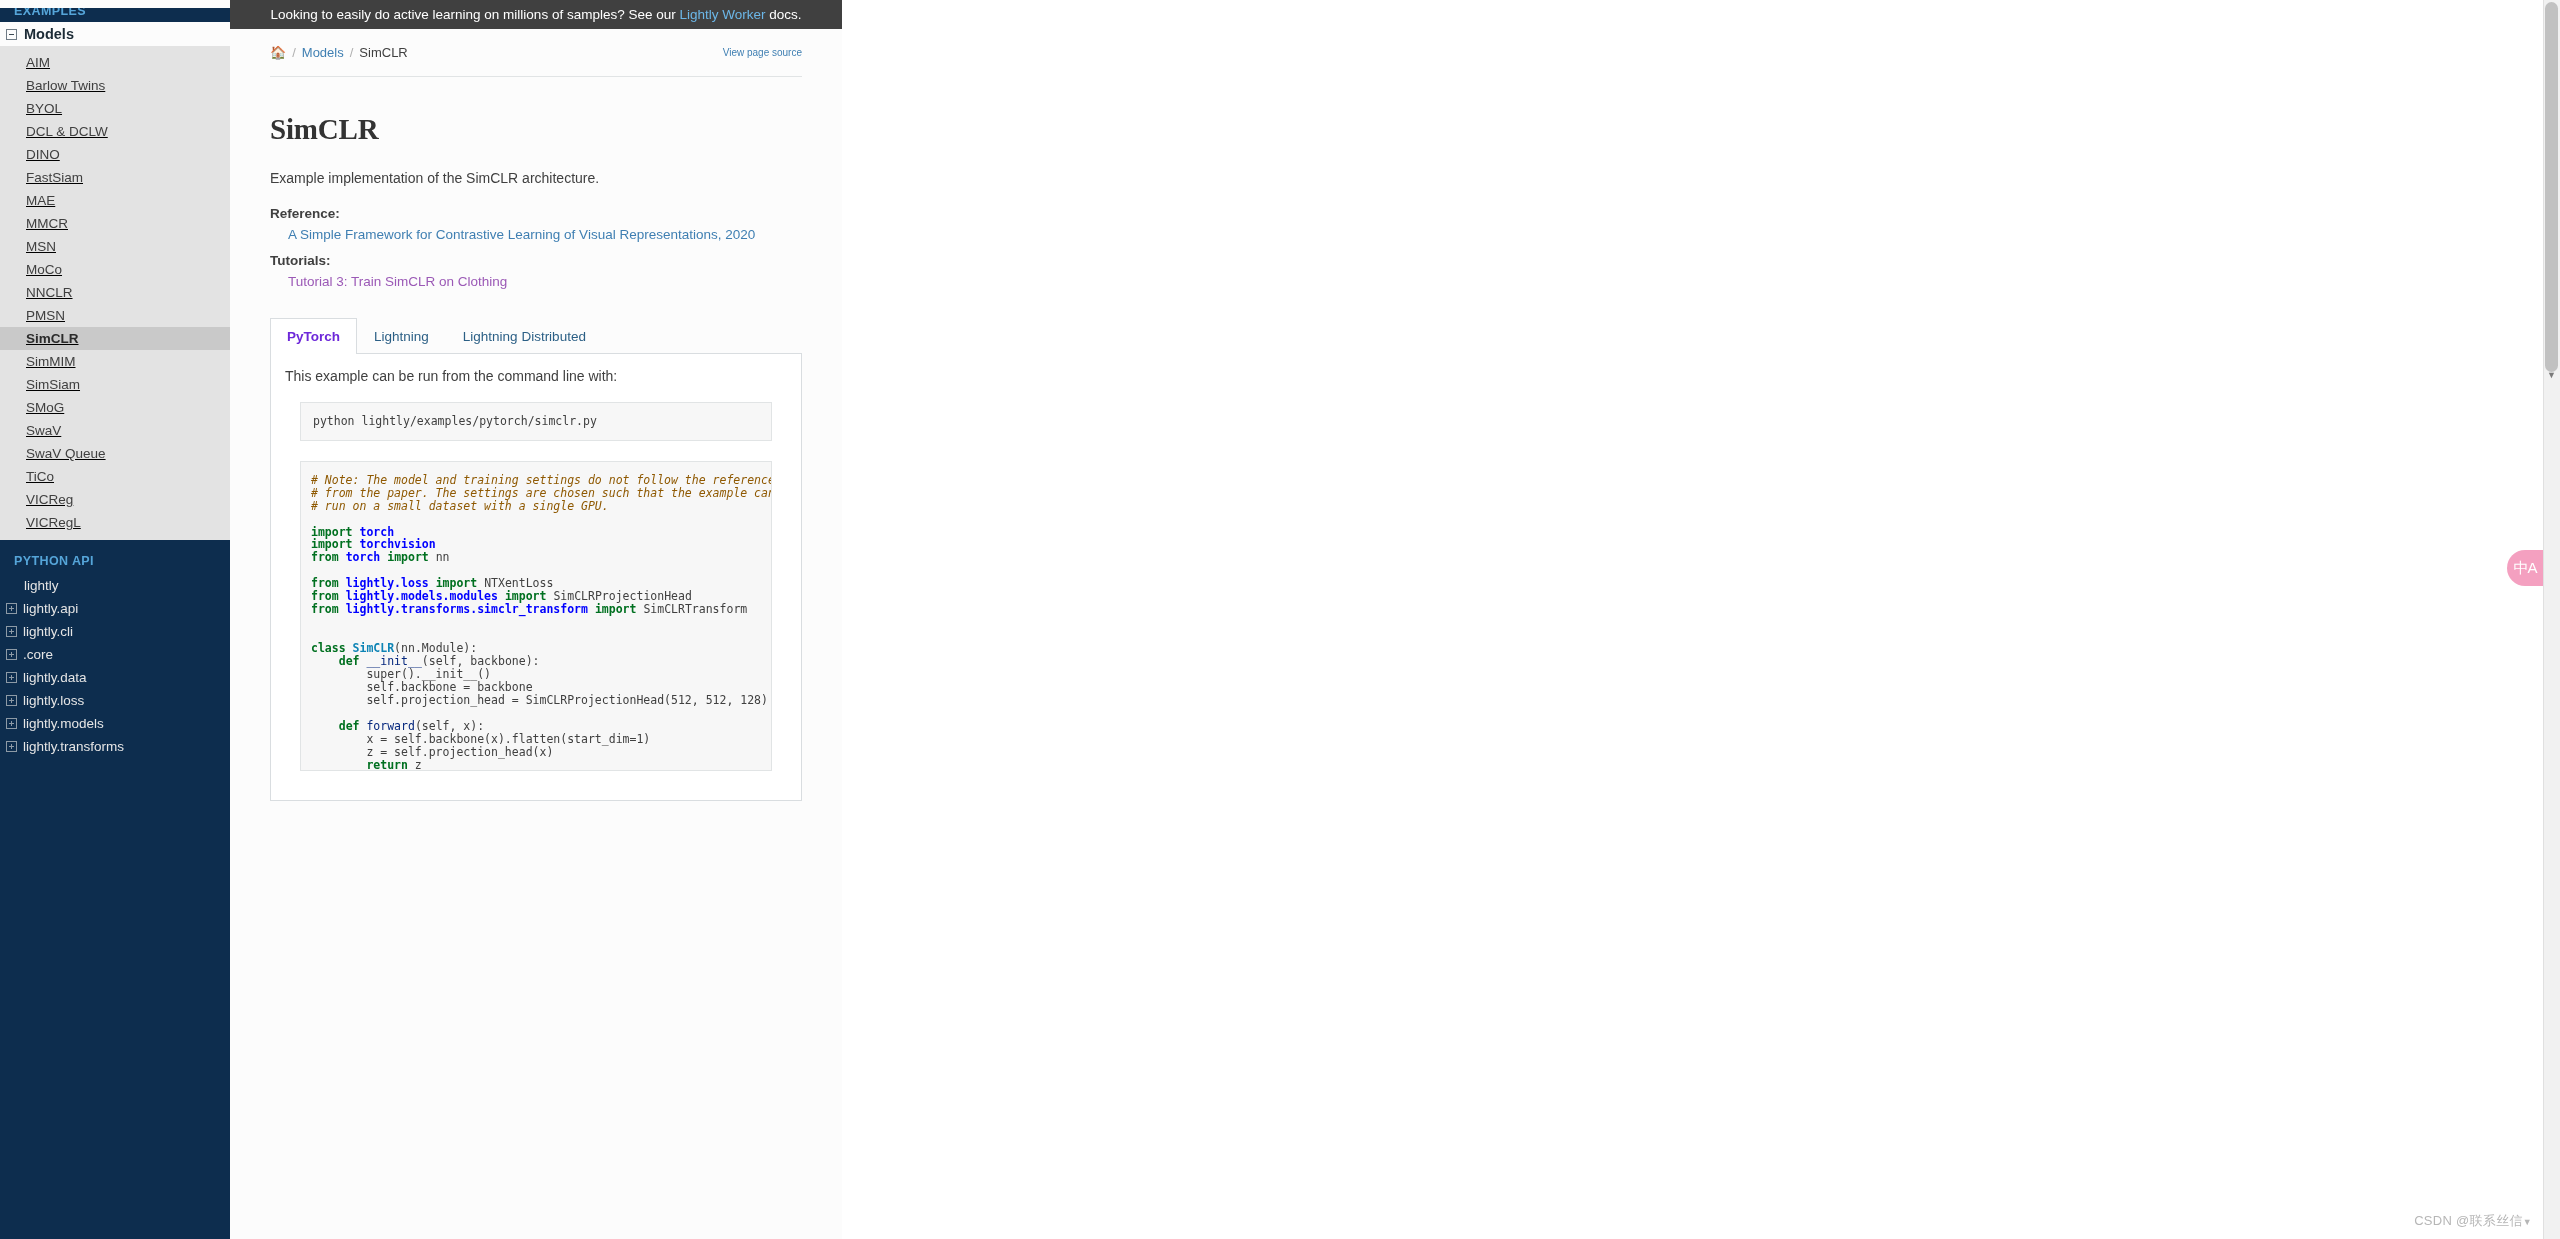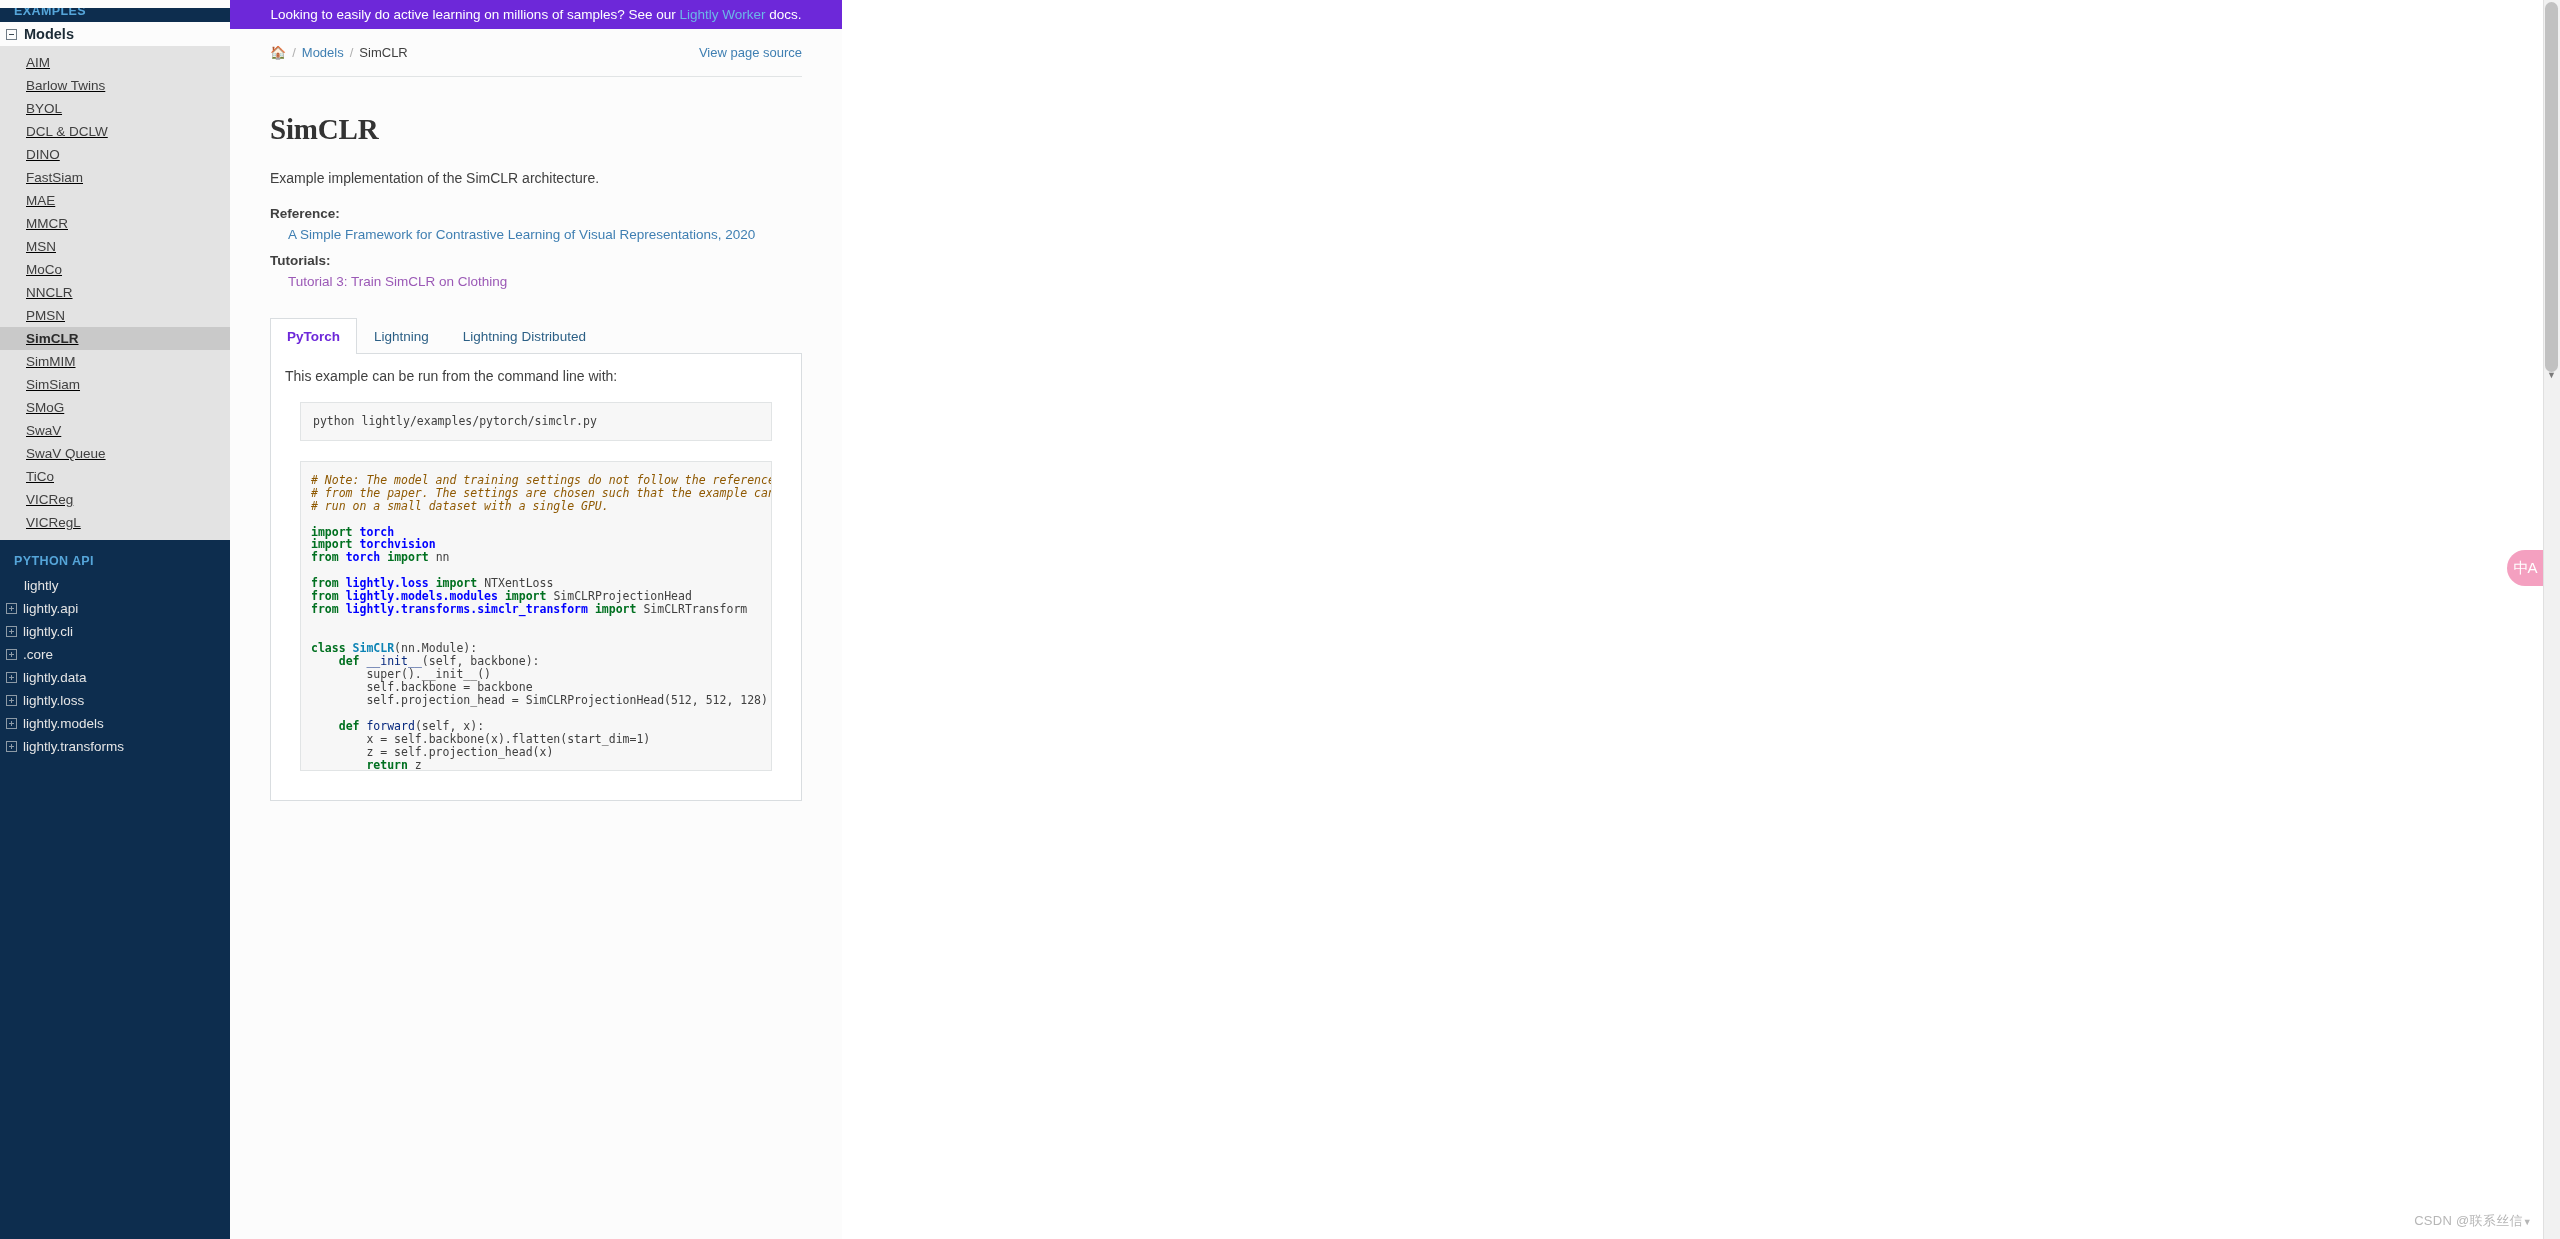--- a/index.html
+++ b/index.html
@@ -96,21 +96,21 @@
   .api-item .toggle-box { border-color: #8d9aa6; background: transparent; }
   .api-item .toggle-box::before,
   .api-item .toggle-box::after { background: #8d9aa6; }
   .api-item .api-label { padding-left: 0px; }
   .api-item.noexpand { padding-left: 24px; }
 
   
   #banner {
     position: absolute; left: 230px; top: 0;
     width: 612px; height: 29px;
-    background: #6d28d9;
+    background: #404040;
     color: #ffffff;
     font-size: 13.5px;
     line-height: 29px;
     text-align: center;
     white-space: nowrap;
     overflow: hidden;
   }
   #banner a { color: #6cb7e8; text-decoration: none; }
 
   
@@ -130,21 +130,21 @@
     justify-content: space-between;
     height: 48px;
     border-bottom: 1px solid #e1e4e5;
     font-size: 13px;
   }
   .crumbs { display: flex; align-items: center; gap: 6px; color: #8a8a8a; }
   .crumbs a { color: #3f7fb2; text-decoration: none; }
   .crumbs .sep { color: #b0b0b0; }
   .crumbs .current { color: #404040; }
   .home-ico { color: #8e44ad; font-size: 13px; line-height: 1; }
-  .viewsrc { color: #3f7fb2; text-decoration: none; font-size: 13px; }
+  .viewsrc { color: #3f7fb2; text-decoration: none; font-size: 10px; }
 
   h1.page-title {
     font-family: "Liberation Serif", serif;
     font-size: 29px;
     font-weight: bold;
     color: #333333;
     margin: 36px 0 22px 0;
     letter-spacing: -0.2px;
   }
   p.lead, p.body-p {

